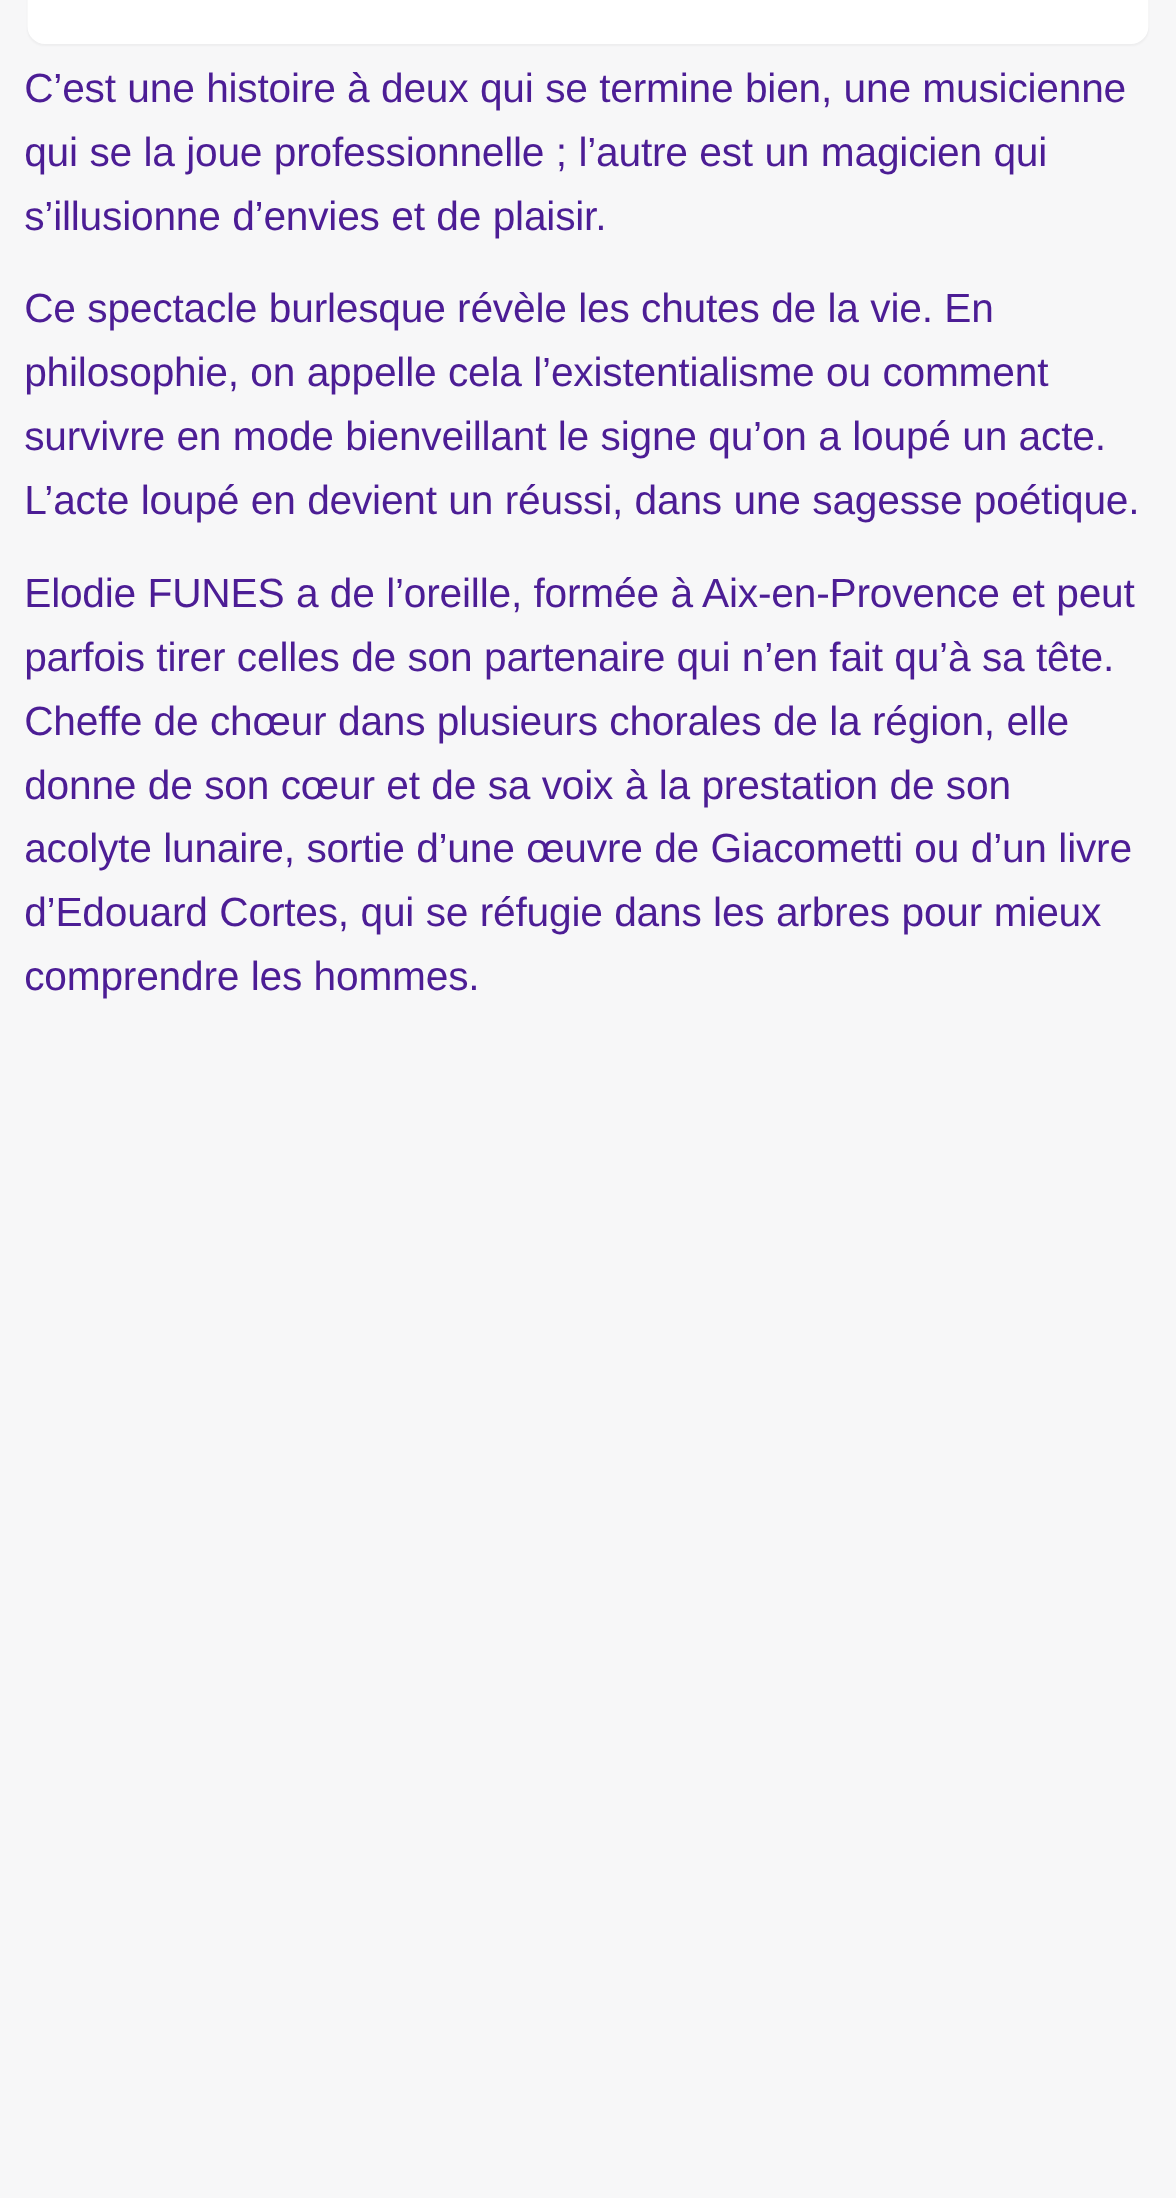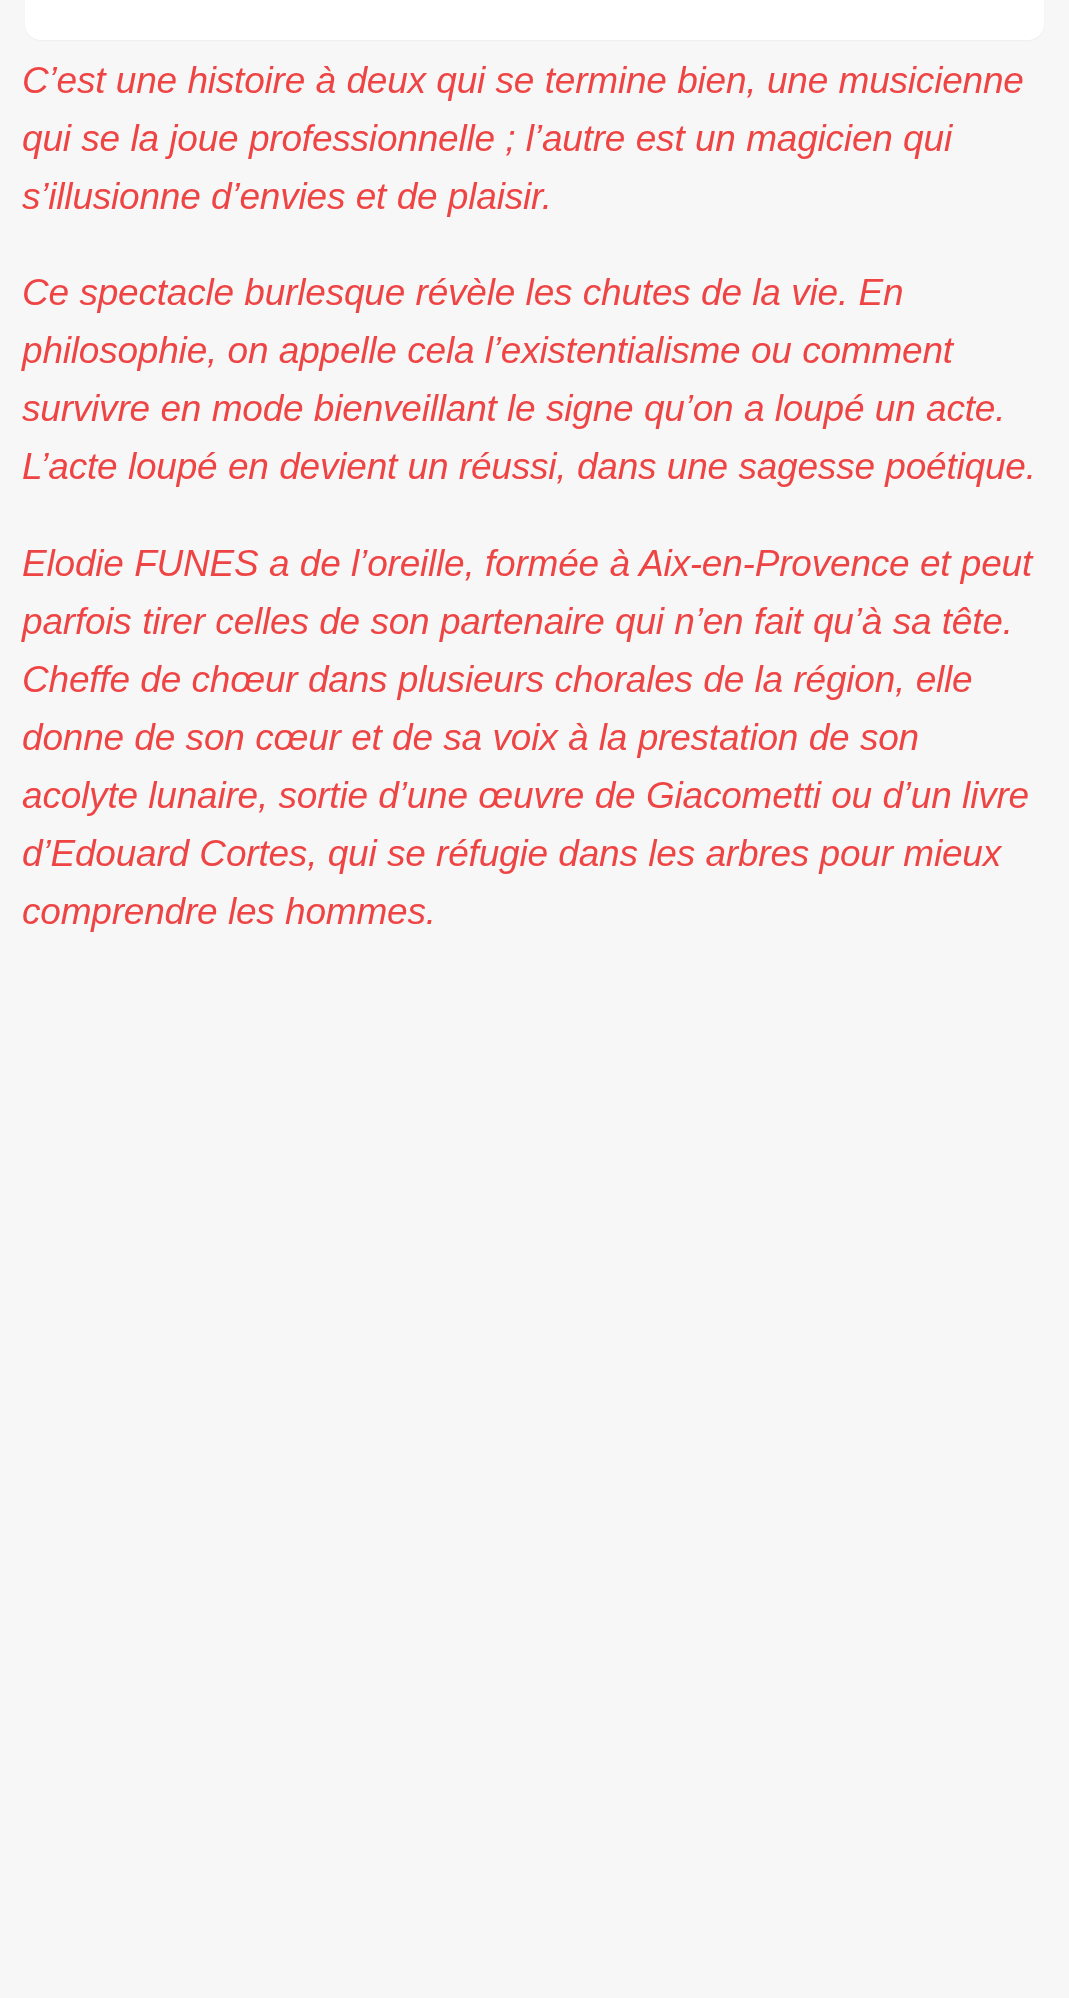--- a/index.html
+++ b/index.html
@@ -34,30 +34,29 @@
   }
   .article {
     position: relative;
     padding: 52px 28px 40px 22px;
     box-sizing: border-box;
   }
   .para {
     font-size: 37px;
     line-height: 1.57;
     letter-spacing: -0.2px;
-    color: #ef4444;
+    color: #4c1d95;
     margin: 0;
     word-spacing: 0.4px;
-    font-style: italic;
   }
   .para + .para {
     margin-top: 0;
   }
   .para.spaced {
-    margin-top: 38px;
+    margin-top: 26px;
   }
 </style>
 </head>
 <body>
 
 <div class="page">
 
   <div class="top-card"></div>
 
   <div class="article">

